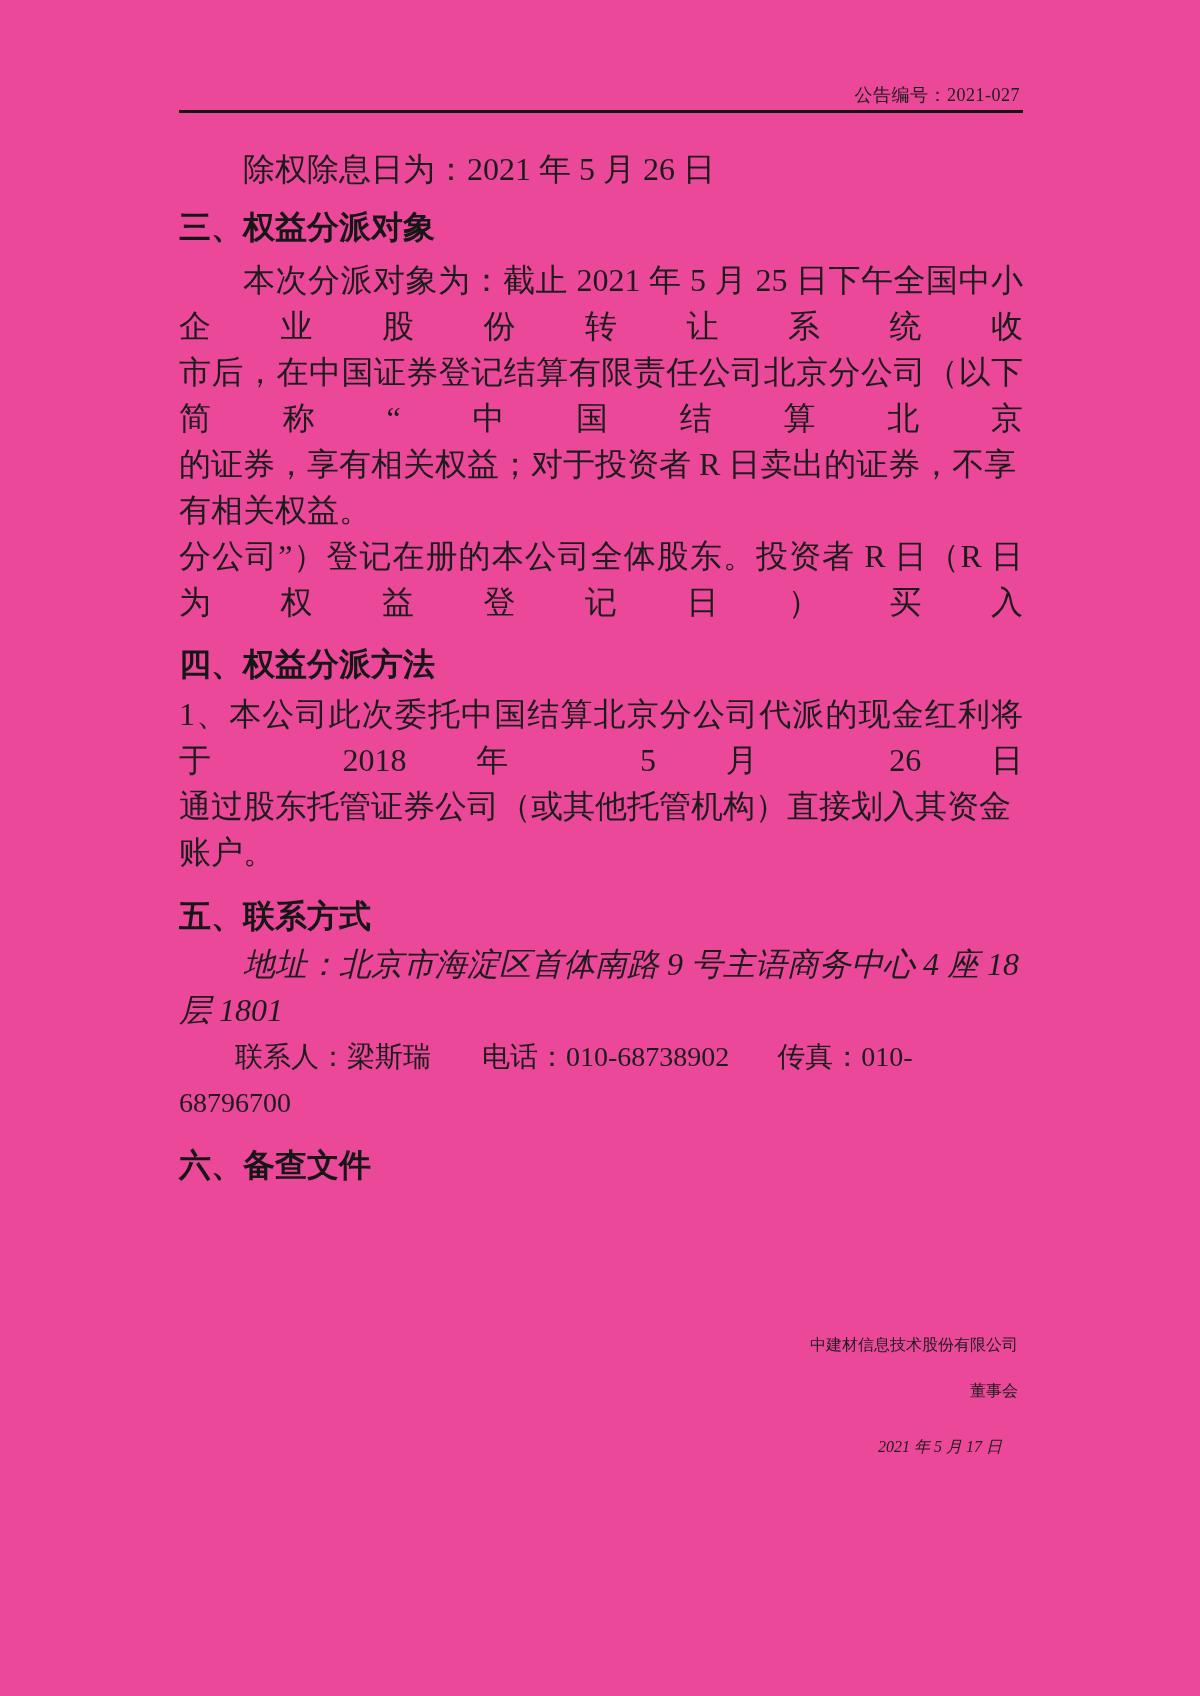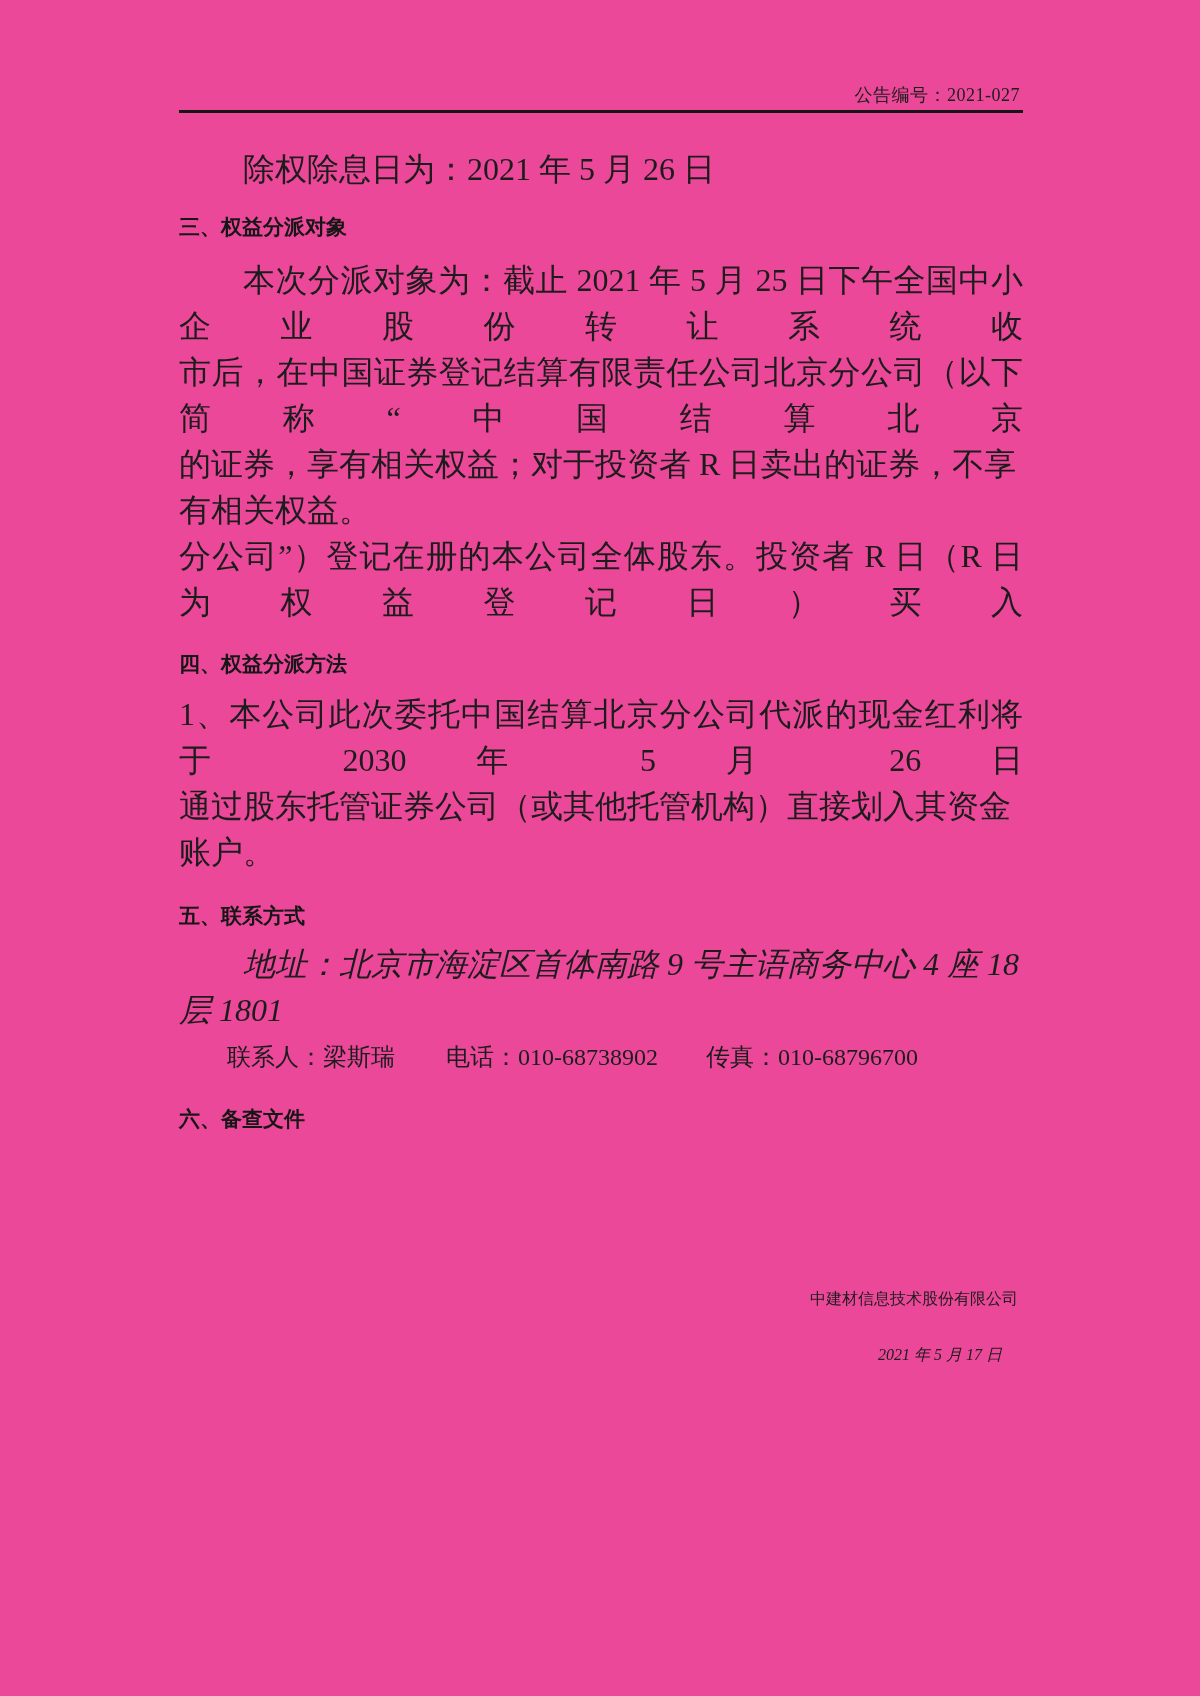--- a/index.html
+++ b/index.html
@@ -32,36 +32,36 @@
     font-size: 32px;
     line-height: 46px;
     white-space: normal;
   }
   .jl { text-align: justify; text-align-last: justify; }
   .indent { text-indent: 2em; }
   .hd {
     margin: 0;
     font-family: "Liberation Sans", "DejaVu Sans", sans-serif;
     font-weight: 700;
-    font-size: 21px;
+    font-size: 32px;
     line-height: 46px;
     color: #161616;
   }
   .para { margin: 0; }
   .mt1  { margin-top: 1px; }
   .mt2  { margin-top: 2px; font-style: italic; }
   .mt4  { margin-top: 4px; }
   .mt7  { margin-top: 7px; }
   .mt10 { margin-top: 10px; font-style: italic; }
   .mt12 { margin-top: 12px; }
   .mt16 { margin-top: 16px; }
   .mt18 { margin-top: 18px; }
   .mt33 { margin-top: 33px; }
   .mt134{ margin-top: 134px; }
-  .contact-row { font-size: 24px; line-height: 46px; }
+  .contact-row { font-size: 28px; line-height: 46px; }
   .contact-row .seg1 { margin-right: 51px; }
   .contact-row .seg2 { margin-right: 48px; }
   .sig { text-align: right; font-size: 16px; line-height: 46px; }
   .sig .pr5  { padding-right: 5px; }
   .sig .pr21 { padding-right: 21px; }
 </style>
 </head>
 <body>
 
 <div class="page">
@@ -77,33 +77,34 @@
   <div class="para mt7">
     <div class="bl indent jl">本次分派对象为：截止 2021 年 5 月 25 日下午全国中小企业股份转让系统收</div>
     <div class="bl jl">市后，在中国证券登记结算有限责任公司北京分公司（以下简称“中国结算北京</div>
     <div class="bl">的证券，享有相关权益；对于投资者 R 日卖出的证券，不享有相关权益。</div>
     <div class="bl jl">分公司”）登记在册的本公司全体股东。投资者 R 日（R 日为权益登记日）买入</div>
   </div>
 
   <h2 class="hd mt16">四、权益分派方法</h2>
 
   <div class="para mt4">
-    <div class="bl jl">1、本公司此次委托中国结算北京分公司代派的现金红利将于 2030 年 5 月 26 日</div>
+    <div class="bl jl">1、本公司此次委托中国结算北京分公司代派的现金红利将于 2018 年 5 月 26 日</div>
     <div class="bl">通过股东托管证券公司（或其他托管机构）直接划入其资金账户。</div>
   </div>
 
   <h2 class="hd mt18">五、联系方式</h2>
 
   <div class="bl indent mt2">地址：北京市海淀区首体南路 9 号主语商务中心 4 座 18 层 1801</div>
 
   <div class="contact-row indent mt1">
     <span class="seg1">联系人：梁斯瑞</span><span class="seg2">电话：010-68738902</span><span>传真：010-68796700</span>
   </div>
 
   <h2 class="hd mt16">六、备查文件</h2>
 
 
   <div class="sig mt134">
     <div class="pr5">中建材信息技术股份有限公司</div>
+    <div class="pr5">董事会</div>
     <div class="pr21 mt10">2021 年 5 月 17 日</div>
   </div>
 
 </div>
 
 </body></html>

